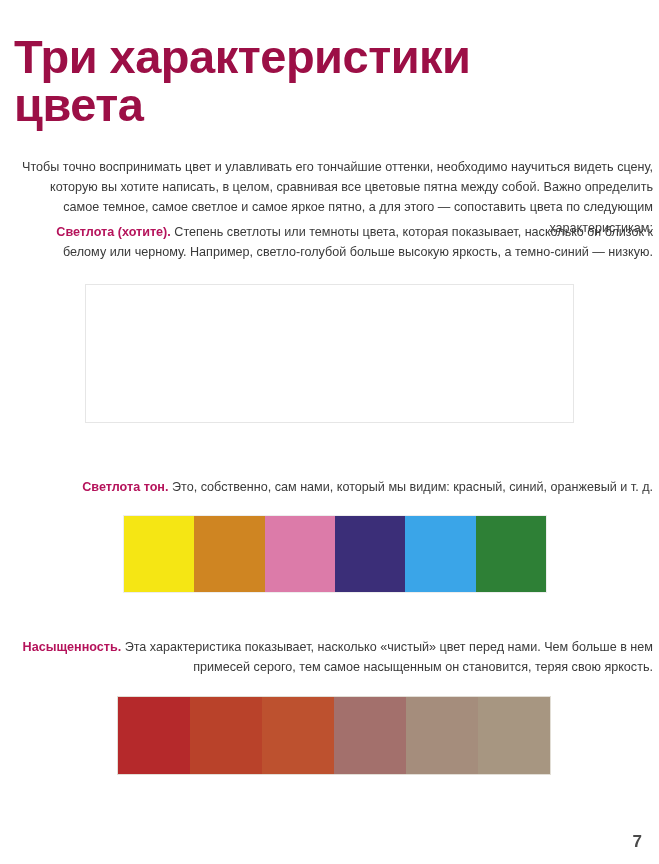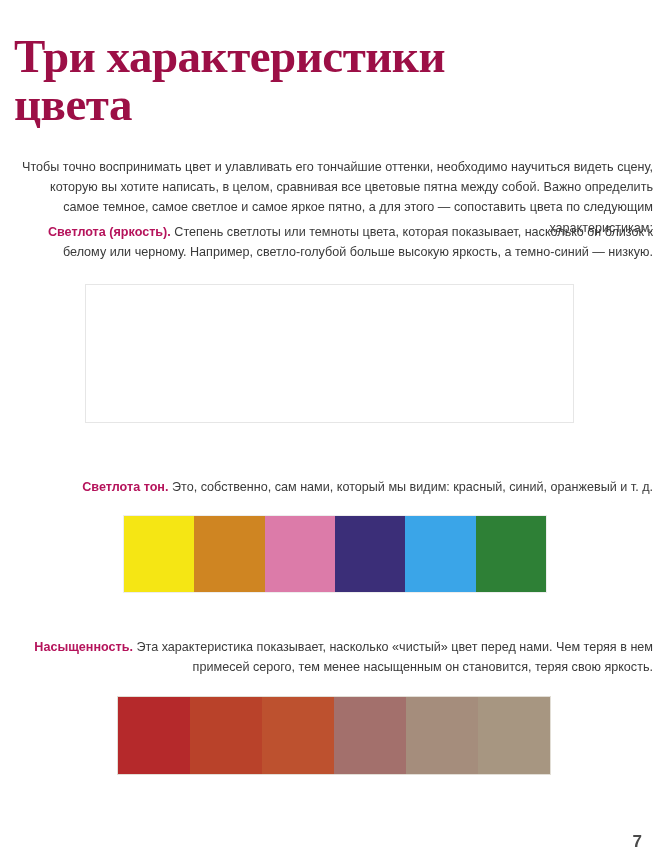--- a/index.html
+++ b/index.html
@@ -19,21 +19,21 @@
     inset: 0;
     background: #ffffff;
   }
 
   
   .title {
     position: absolute;
     left: 14px;
     top: 2px;
     width: 600px;
-    font-family: Liberation Serif, serif;
+    font-family: Liberation Sans, sans-serif;
     font-weight: bold;
     font-size: 47px;
     line-height: 1.02;
     letter-spacing: -0.5px;
     color: #9c0f46;
     white-space: pre-line;
   }
 
   
   .para {
@@ -126,21 +126,21 @@
 <div class="page">
 
   <h1 class="title">Три характеристики
 цвета</h1>
 
   <p class="para p-intro">
     <span>Чтобы точно воспринимать цвет и улавливать его тончайшие оттенки, необходимо научиться видеть сцену, которую вы хотите написать, в целом, сравнивая все цветовые пятна между собой. Важно определить самое темное, самое светлое и самое яркое пятно, а для этого — сопоставить цвета по следующим характеристикам:</span>
   </p>
 
   <p class="para p-bright">
-    <span class="lead">Светлота (яркость).</span><span> Степень светлоты или темноты цвета, которая показывает, насколько он близок к белому или черному. Например, светло-голубой больше высокую яркость, а темно-синий — низкую.</span>
+    <span class="lead">Светлота (хотите).</span><span> Степень светлоты или темноты цвета, которая показывает, насколько он близок к белому или черному. Например, светло-голубой больше высокую яркость, а темно-синий — низкую.</span>
   </p>
 
   <div class="bar-brightness-wrap">
     <div class="bar-brightness-color" id="brightness-colors">
         <div class="cell" style="background: rgb(176, 31, 36);"></div>
         <div class="cell" style="background: rgb(187, 11, 61);"></div>
         <div class="cell" style="background: rgb(193, 0, 90);"></div>
         <div class="cell" style="background: rgb(164, 6, 123);"></div>
         <div class="cell" style="background: rgb(122, 17, 132);"></div>
         <div class="cell" style="background: rgb(90, 26, 125);"></div>
@@ -200,21 +200,21 @@
   <div class="bar bar-hue" id="hue-bar">
       <div class="cell" style="background: rgb(245, 230, 20);"></div>
       <div class="cell" style="background: rgb(207, 133, 34);"></div>
       <div class="cell" style="background: rgb(220, 123, 169);"></div>
       <div class="cell" style="background: rgb(59, 46, 120);"></div>
       <div class="cell" style="background: rgb(58, 165, 232);"></div>
       <div class="cell" style="background: rgb(46, 128, 54);"></div>
     </div>
 
   <p class="para p-sat">
-    <span class="lead">Насыщенность.</span><span>  Эта характеристика показывает, насколько «чистый» цвет перед нами. Чем теряя в нем примесей серого, тем менее насыщенным он становится, теряя свою яркость.</span>
+    <span class="lead">Насыщенность.</span><span>  Эта характеристика показывает, насколько «чистый» цвет перед нами. Чем больше в нем примесей серого, тем самое насыщенным он становится, теряя свою яркость.</span>
   </p>
 
   <div class="bar bar-sat" id="sat-bar">
       <div class="cell" style="background: rgb(181, 41, 43);"></div>
       <div class="cell" style="background: rgb(185, 66, 42);"></div>
       <div class="cell" style="background: rgb(189, 81, 47);"></div>
       <div class="cell" style="background: rgb(163, 112, 108);"></div>
       <div class="cell" style="background: rgb(165, 141, 124);"></div>
       <div class="cell" style="background: rgb(167, 150, 129);"></div>
     </div>

